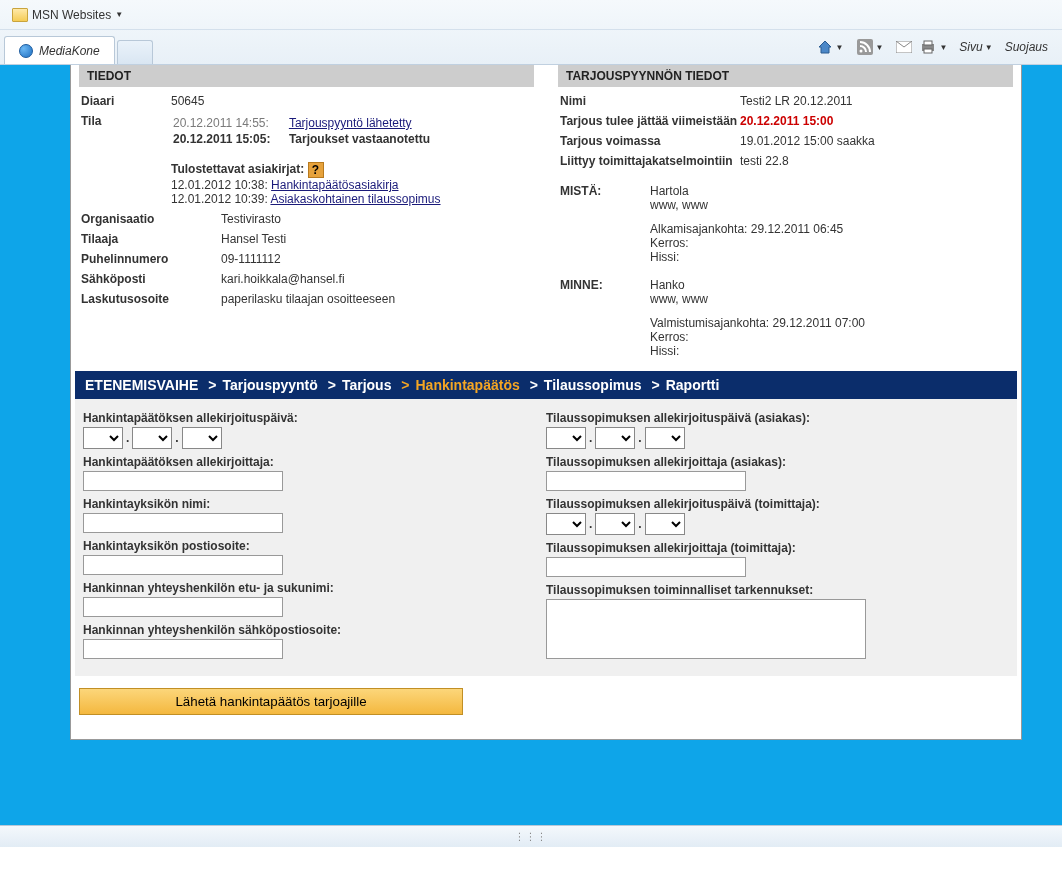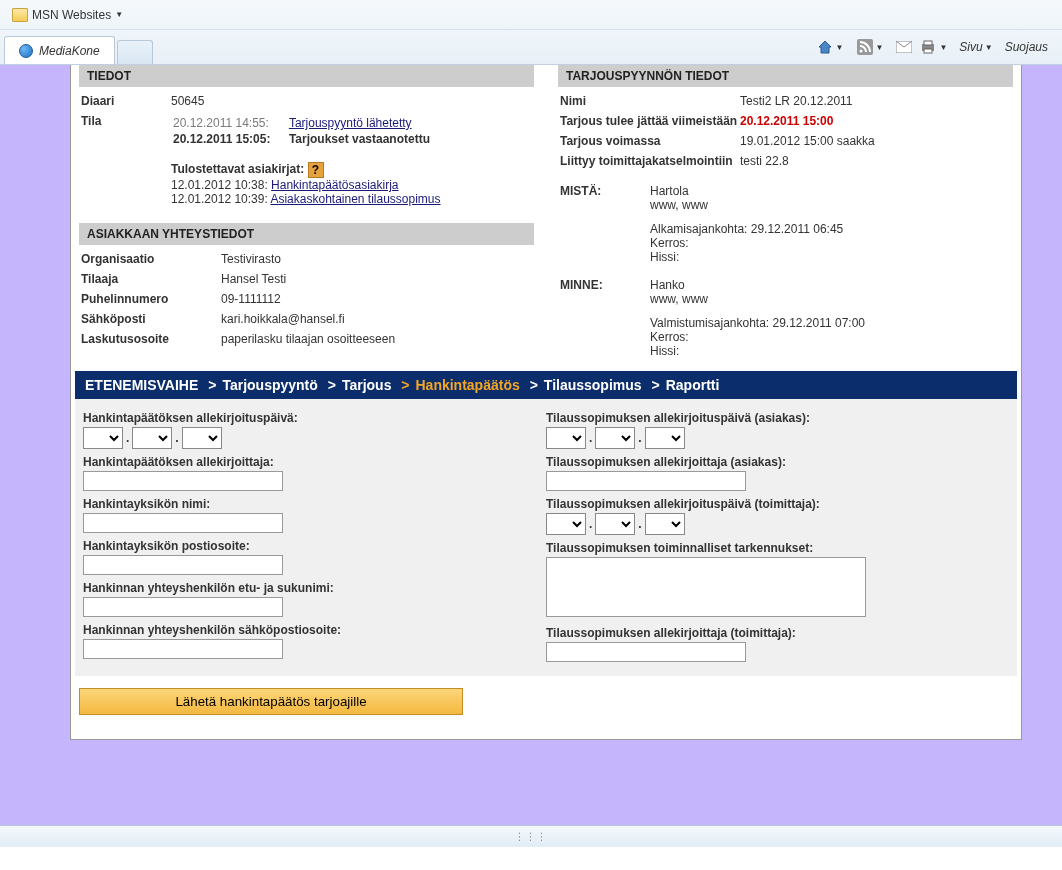--- a/index.html
+++ b/index.html
@@ -13,21 +13,21 @@
     .tab-bar { display: flex; align-items: flex-end; height: 34px; padding: 0 4px; font-style: italic; }
     .tab { display: flex; align-items: center; gap: 6px; height: 28px; padding: 0 14px; background: #fff; border: 1px solid #b8c8d8; border-bottom: none; border-radius: 3px 3px 0 0; margin-right: 2px; }
     .tab-blank { background: linear-gradient(#eaf2fa,#d9e6f2); width: 36px; height: 24px; border: 1px solid #b8c8d8; border-bottom:none; border-radius:3px 3px 0 0; margin-top:4px; }
     .tab-ie-icon { width: 14px; height: 14px; background: radial-gradient(circle at 30% 30%, #6cb8f4, #1e6fc1); border-radius: 50%; border: 1px solid #1a5a9e; }
     .toolbar-right { margin-left: auto; display: flex; align-items: center; gap: 6px; padding-right: 10px; height:34px;}
     .tb-icon { width: 18px; height: 18px; display: flex; align-items: center; justify-content: center; }
     .tb-arrow { font-size: 8px; color:#333; margin-left:2px; margin-right:6px;}
     .tb-group { display:flex; align-items:center;}
     .tb-text { cursor: default; }
     
-    .content-wrap { background: #c4b5fd; padding: 0 40px 30px 70px; min-height: 760px; }
+    .content-wrap { background: #0ea5e9; padding: 0 40px 30px 70px; min-height: 760px; }
     .page { background: #fff; padding: 0 0 12px 0; border: 1px solid #999; border-top: none; }
     .two-col { display: flex; gap: 24px; padding: 0 8px; }
     .col { flex: 1; }
     
     .section-header { background: #cdcdcd; color: #222; font-weight: bold; font-size: 12px; padding: 4px 8px; margin-bottom: 4px; }
     .info-row { display: flex; padding: 3px 2px; }
     .info-label { font-weight: bold; width: 140px; flex-shrink: 0; }
     .info-label-narrow { font-weight: bold; width: 90px; flex-shrink: 0;}
     .info-value { flex: 1; }
     .gray-text { color:#7a7a7a;}
@@ -145,21 +145,20 @@
                 </tbody>
               </table>
             <div style="margin-top:14px;">
               <b>Tulostettavat asiakirjat:</b>
               <span class="help-icon">?</span>
             </div>
             <div><span>12.01.2012 10:38:</span> <span class="link">Hankintapäätösasiakirja</span></div>
             <div><span>12.01.2012 10:39:</span> <span class="link">Asiakaskohtainen tilaussopimus</span></div>
           </div>
         </div>
-        <div class="section-header" style="margin-top:14px;">ASIAKKAAN YHTEYSTIEDOT</div>
         <div class="info-row">
             <div class="info-label">Organisaatio</div>
             <div class="info-value">Testivirasto</div>
           </div>
         <div class="info-row">
             <div class="info-label">Tilaaja</div>
             <div class="info-value">Hansel Testi</div>
           </div>
         <div class="info-row">
             <div class="info-label">Puhelinnumero</div>
@@ -263,22 +262,22 @@
         <div class="form-group">
           <label class="form-label">Tilaussopimuksen allekirjoituspäivä (toimittaja):</label>
           <div class="date-selects">
               <select></select>
               <span class="dot">.</span>
               <select></select>
               <span class="dot">.</span>
               <select></select>
             </div>
         </div>
+        <div class="form-group"><label class="form-label">Tilaussopimuksen allekirjoittaja (toimittaja):</label><input class="form-input" style=""></div>
         <div class="form-group"><label class="form-label">Tilaussopimuksen toiminnalliset tarkennukset:</label><textarea class="form-input" style=""></textarea></div>
-        <div class="form-group"><label class="form-label">Tilaussopimuksen allekirjoittaja (toimittaja):</label><input class="form-input" style=""></div>
       </div>
     </div>
     <button class="submit-btn">Lähetä hankintapäätös tarjoajille</button>
   </div>
 </div>
 
 <div class="footer-bar">
   <span class="footer-grip">⋮⋮⋮</span>
 </div>
 

